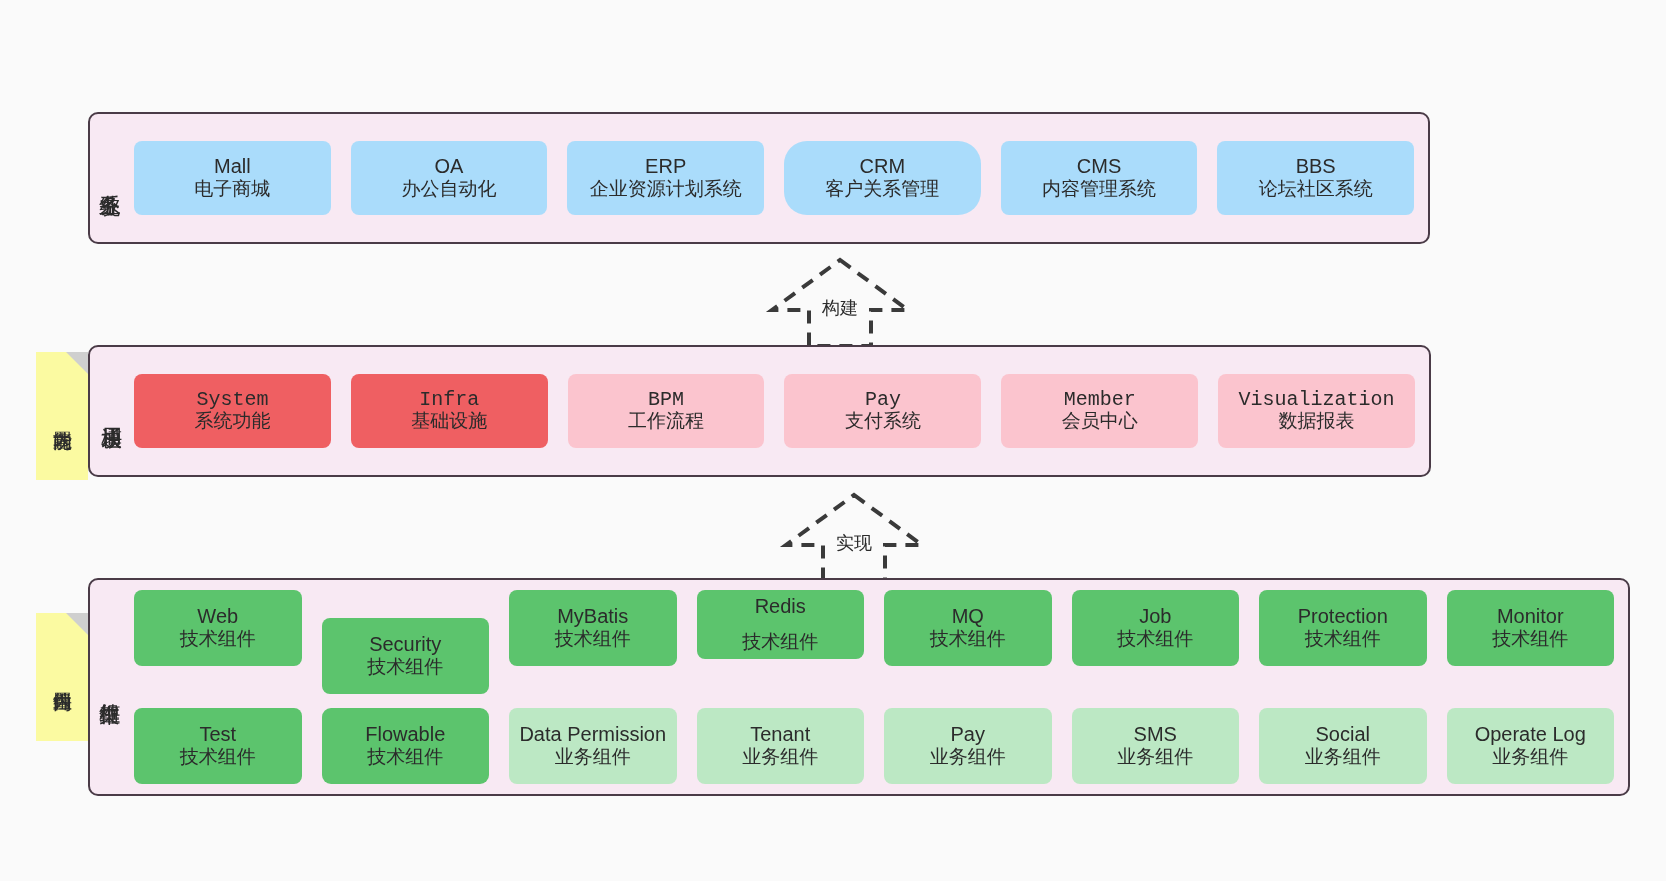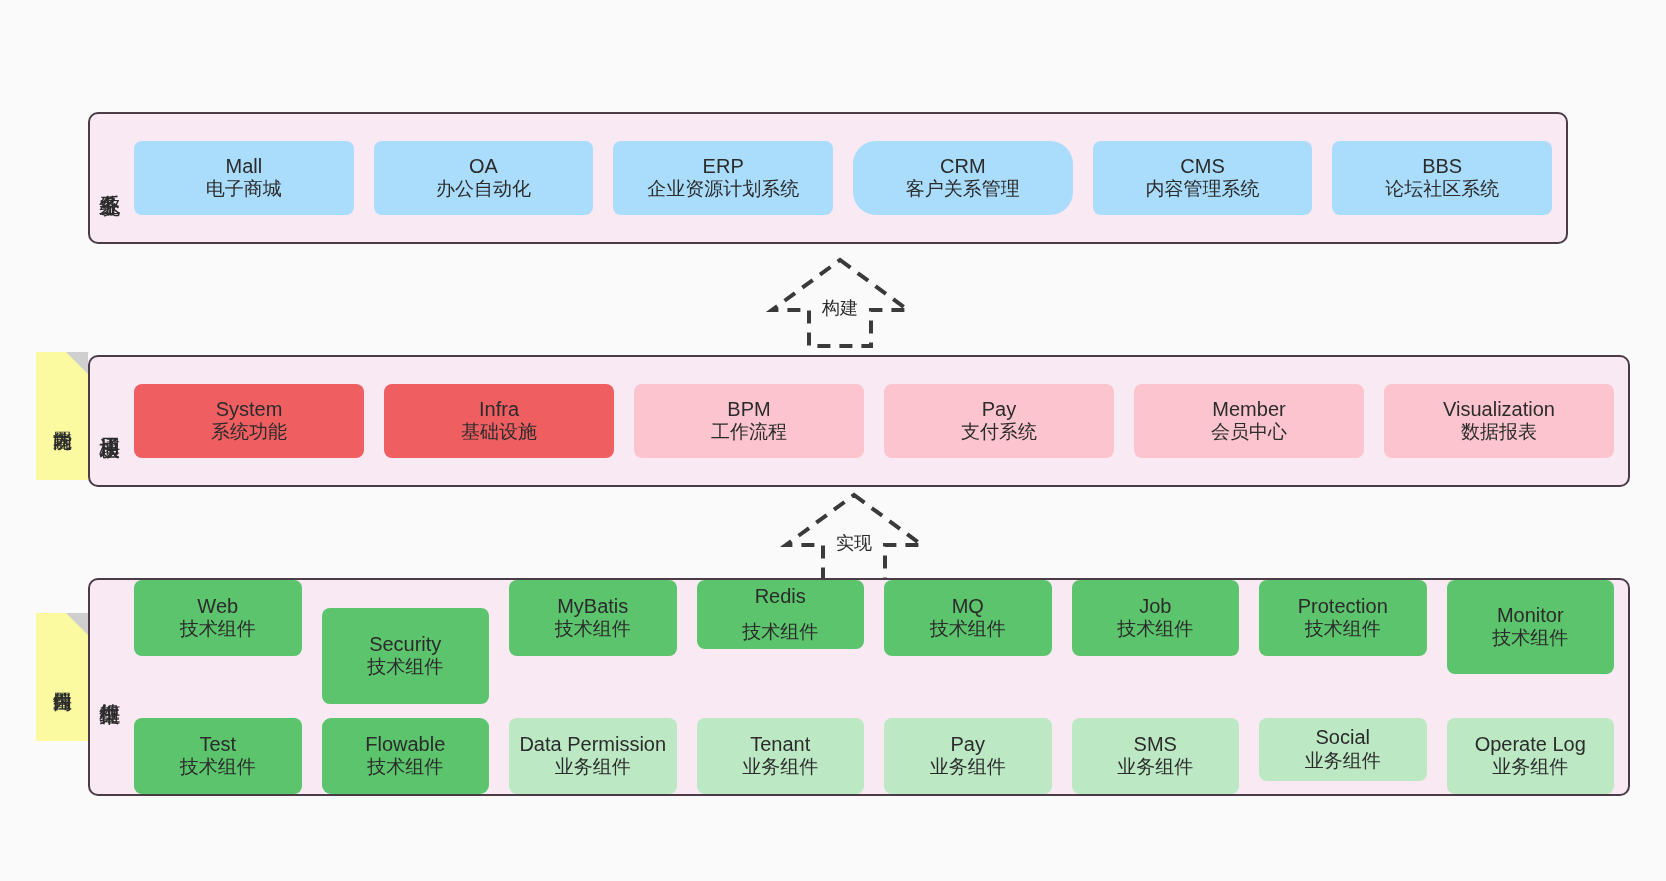--- a/index.html
+++ b/index.html
@@ -146,21 +146,21 @@
     background: transparent;
     white-space: nowrap;
     user-select: none;
   }
 </style>
 </head>
 <body>
 
 <div id="canvas">
 
-  <div class="layer" id="layer-business" style="left:88px; top:112px; width:1480px; height:132px;">
+  <div class="layer" id="layer-business" style="left:88px; top:112px; width:1342px; height:132px;">
     <div class="layer-label">业务系统</div>
     <div class="layer-body">
       <div class="row" id="row-business">
           <div class="node c-blue" style="height: 74px;">
             <div class="t1">Mall</div>
             <div class="t2">电子商城</div>
           </div>
           <div class="node c-blue" style="height: 74px;">
             <div class="t1">OA</div>
             <div class="t2">办公自动化</div>
@@ -190,21 +190,21 @@
       <path d="M 80 4 L 148 54 L 111 54 L 111 90 L 49 90 L 49 54 L 12 54 Z" fill="none" stroke="#3a3a3a" stroke-width="4" stroke-dasharray="13 9" stroke-linecap="butt" stroke-linejoin="miter"></path>
     </svg>
     <div class="conn-label">构建</div>
   </div>
 
   <div class="sticky" id="sticky-common" style="left:36px; top:352px; width:52px; height:128px;">
     <span class="fold"></span>
     <span>内置功能</span>
   </div>
 
-  <div class="layer" id="layer-common" style="left:88px; top:355px; width:1542px; height:132px;">
+  <div class="layer" id="layer-common" style="left:88px; top:345px; width:1343px; height:132px;font-family:Liberation Mono, monospace;">
     <div class="layer-label">通用模块</div>
     <div class="layer-body">
       <div class="row" id="row-common">
           <div class="node c-red" style="height: 74px;">
             <div class="t1">System</div>
             <div class="t2">系统功能</div>
           </div>
           <div class="node c-red" style="height: 74px;">
             <div class="t1">Infra</div>
             <div class="t2">基础设施</div>
@@ -242,21 +242,21 @@
   </div>
 
   <div class="layer" id="layer-framework" style="left:88px; top:578px; width:1542px; height:218px;">
     <div class="layer-label">框架组件</div>
     <div class="layer-body">
       <div class="row" id="row-fw-top">
           <div class="node c-green" style="height: 76px;">
             <div class="t1">Web</div>
             <div class="t2">技术组件</div>
           </div>
-          <div class="node c-green" style="height: 96px; margin-top: 28px;">
+          <div class="node c-green" style="height: 76px; margin-top: 28px;">
             <div class="t1">Security</div>
             <div class="t2">技术组件</div>
           </div>
           <div class="node c-green" style="height: 76px;">
             <div class="t1">MyBatis</div>
             <div class="t2">技术组件</div>
           </div>
           <div class="node c-green" style="height: 69px; gap: 12px;">
             <div class="t1">Redis</div>
             <div class="t2">技术组件</div>
@@ -266,21 +266,21 @@
             <div class="t2">技术组件</div>
           </div>
           <div class="node c-green" style="height: 76px;">
             <div class="t1">Job</div>
             <div class="t2">技术组件</div>
           </div>
           <div class="node c-green" style="height: 76px;">
             <div class="t1">Protection</div>
             <div class="t2">技术组件</div>
           </div>
-          <div class="node c-green" style="height: 94px;">
+          <div class="node c-green" style="height: 76px;">
             <div class="t1">Monitor</div>
             <div class="t2">技术组件</div>
           </div>
         </div>
       <div class="row" id="row-fw-bottom">
           <div class="node c-green" style="height: 76px;">
             <div class="t1">Test</div>
             <div class="t2">技术组件</div>
           </div>
           <div class="node c-green" style="height: 76px; border-radius: 9px;">
@@ -296,21 +296,21 @@
             <div class="t2">业务组件</div>
           </div>
           <div class="node c-lightgreen" style="height: 76px;">
             <div class="t1">Pay</div>
             <div class="t2">业务组件</div>
           </div>
           <div class="node c-lightgreen" style="height: 76px;">
             <div class="t1">SMS</div>
             <div class="t2">业务组件</div>
           </div>
-          <div class="node c-lightgreen" style="height: 63px;">
+          <div class="node c-lightgreen" style="height: 76px;">
             <div class="t1">Social</div>
             <div class="t2">业务组件</div>
           </div>
           <div class="node c-lightgreen" style="height: 76px;">
             <div class="t1">Operate Log</div>
             <div class="t2">业务组件</div>
           </div>
         </div>
     </div>
   </div>

